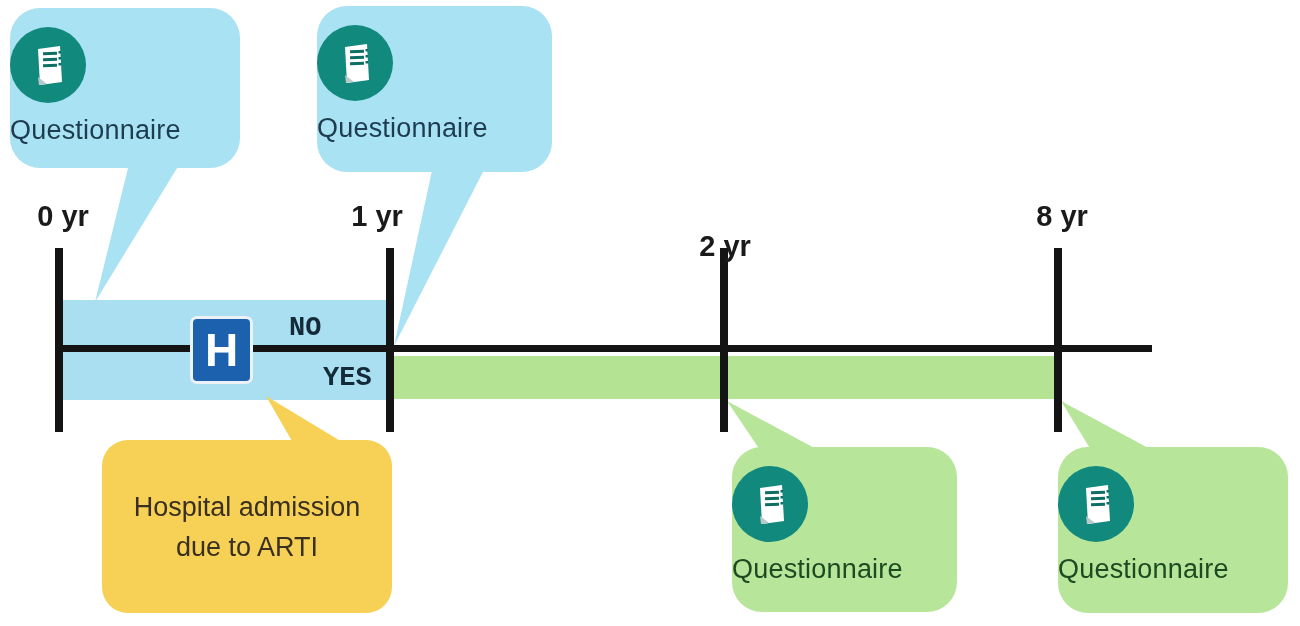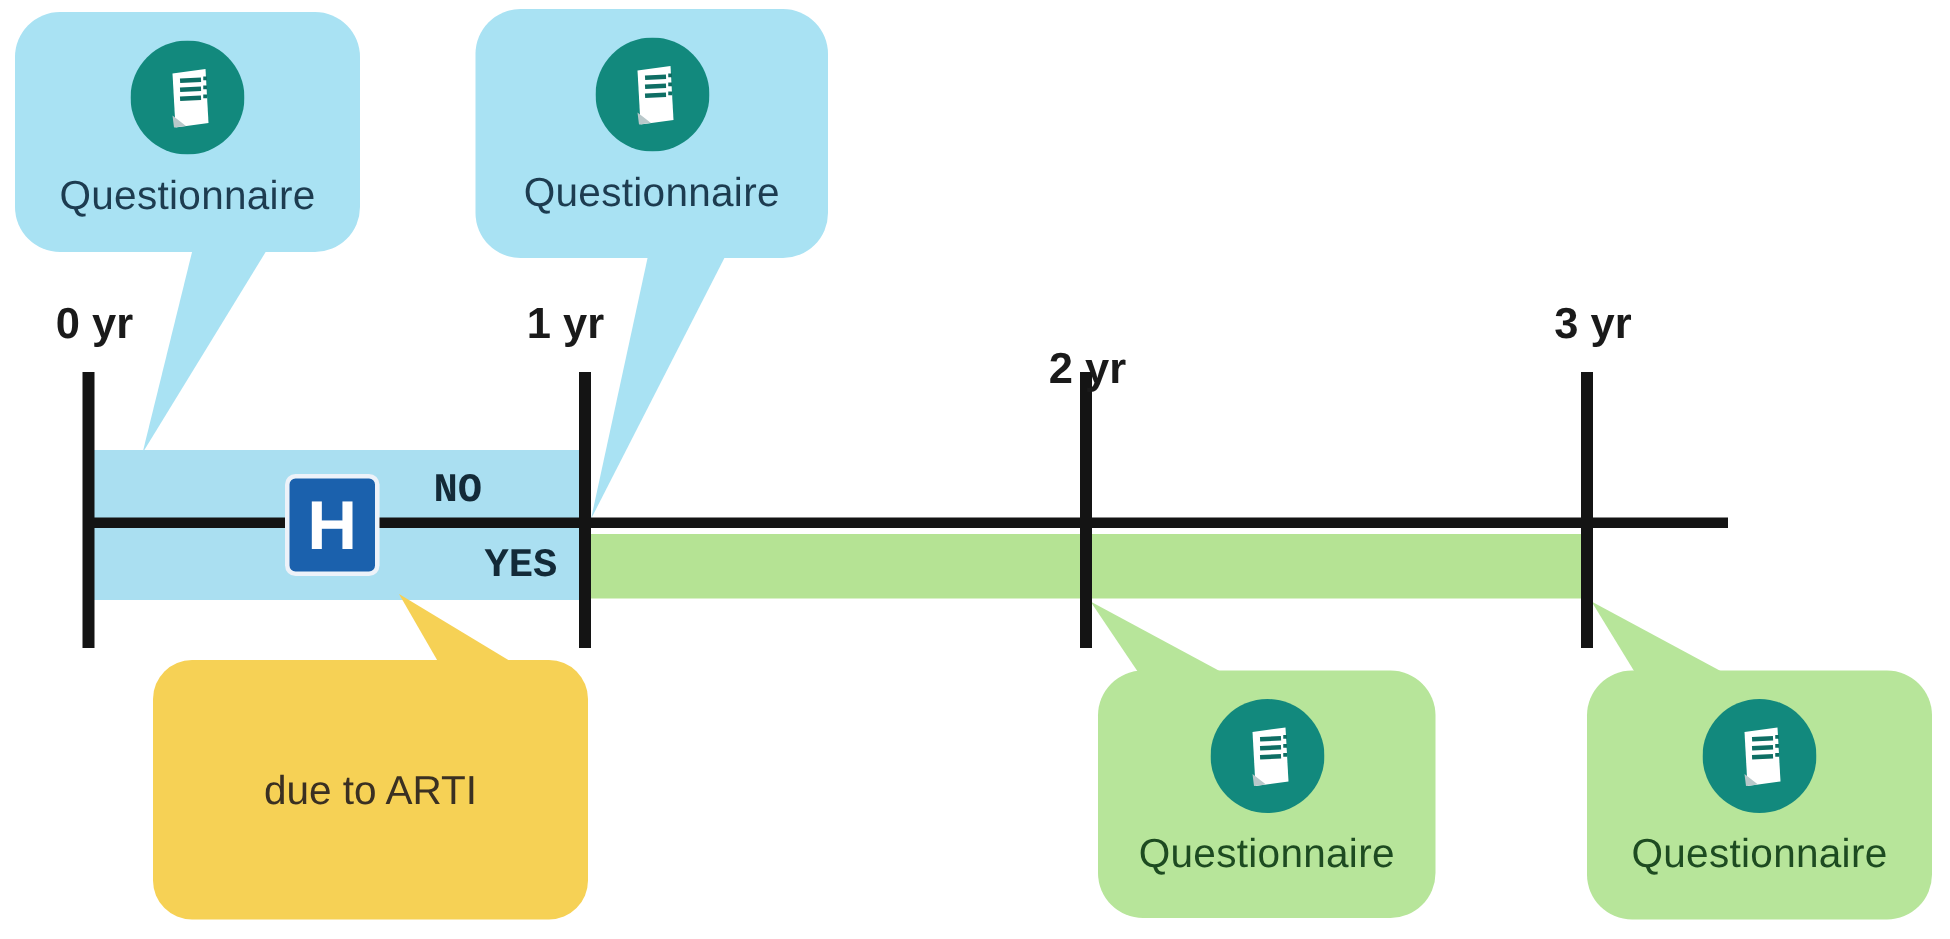--- a/index.html
+++ b/index.html
@@ -4,21 +4,21 @@
 <style>
   html,body{margin:0;padding:0;background:#ffffff;}
   .stage{
     position:relative;width:1300px;height:626px;background:#ffffff;
     font-family:"Liberation Sans", sans-serif;overflow:hidden;
   }
   .stage svg.underlay{position:absolute;left:0;top:0;width:1300px;height:626px;}
 
   
   .bubble{
-    position:absolute;display:flex;flex-direction:column;align-items:center;
+    position:absolute;display:flex;flex-direction:column;align-items:flex-start;
     border-radius:30px;box-sizing:border-box;
   }
   .bubble.blue{background:var(--blue-bubble);}
   .bubble.green{background:var(--green-bubble);}
   .bubble .doc{margin-top:19px;}
   .bubble .q-label{
     margin-top:12px;font-size:27px;letter-spacing:.2px;white-space:nowrap;
   }
   .bubble.blue .q-label{color:var(--blue-text);}
   .bubble.green .q-label{color:var(--green-text);}
@@ -84,21 +84,21 @@
 
     <rect x="55" y="248" width="8" height="184" fill="var(--line-black)"></rect>
     <rect x="386" y="248" width="8" height="184" fill="var(--line-black)"></rect>
     <rect x="720" y="248" width="8" height="184" fill="var(--line-black)"></rect>
     <rect x="1054" y="248" width="8" height="184" fill="var(--line-black)"></rect>
   </svg>
 
   <div class="yr-label" id="yr-0">0 yr</div>
   <div class="yr-label" id="yr-1">1 yr</div>
   <div class="yr-label" id="yr-2">2 yr</div>
-  <div class="yr-label" id="yr-3">3 yr</div>
+  <div class="yr-label" id="yr-3">8 yr</div>
 
   <div class="branch-label" id="no-label">NO</div>
   <div class="branch-label" id="yes-label">YES</div>
 
   <div id="hospital-icon">
     <span>H</span>
   </div>
 
   <div class="bubble blue" id="bubble-q0">
     <svg class="doc" width="76" height="76" viewBox="0 0 76 76">
@@ -154,16 +154,17 @@
       <rect x="33" y="31" width="14" height="3" fill="var(--teal-icon-dark)" transform="rotate(-3 40 32)"></rect>
       <rect x="33" y="37" width="14" height="3" fill="var(--teal-icon-dark)" transform="rotate(-3 40 38)"></rect>
       <rect x="48.5" y="24" width="2.5" height="2.5" fill="var(--teal-icon-dark)"></rect>
       <rect x="48.5" y="30" width="2.5" height="2.5" fill="var(--teal-icon-dark)"></rect>
       <rect x="48.5" y="36" width="2.5" height="2.5" fill="var(--teal-icon-dark)"></rect>
     </svg>
     <div class="q-label">Questionnaire</div>
   </div>
 
   <div id="bubble-question">
+    <div>Hospital admission</div>
     <div>due to ARTI</div>
   </div>
 
 </div>
 
 </body></html>

